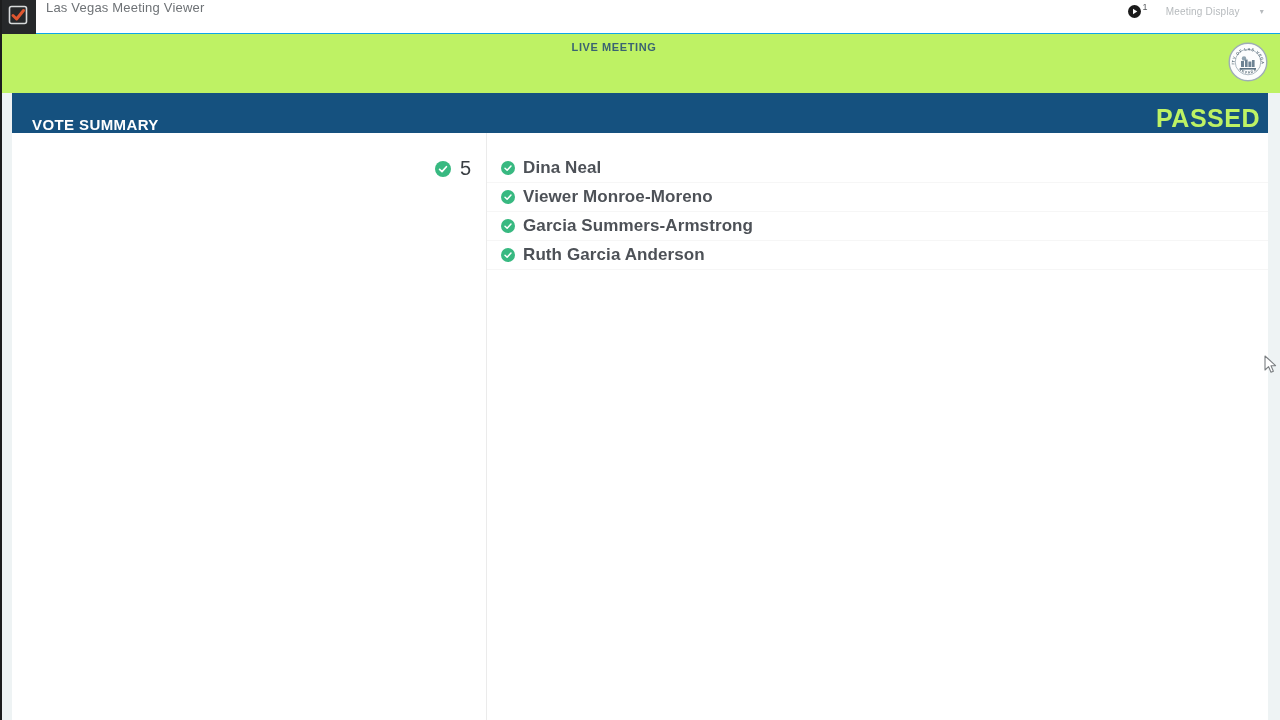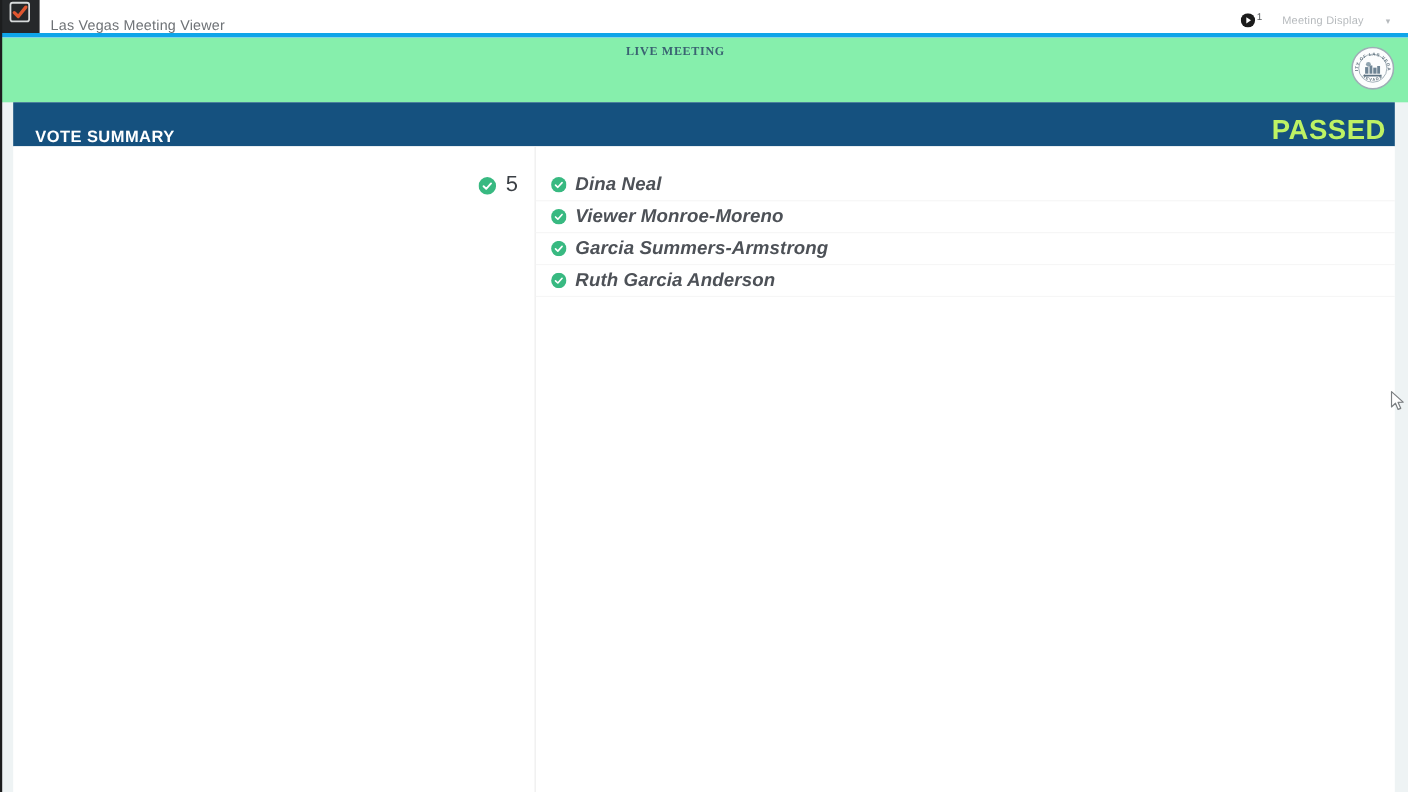--- a/index.html
+++ b/index.html
@@ -5,22 +5,22 @@
   * { margin:0; padding:0; box-sizing:border-box; }
   html,body { width:1280px; height:720px; overflow:hidden; }
   body {
     font-family:"Liberation Sans","DejaVu Sans",sans-serif;
     background:#eef3f4;
     position:relative;
   }
   
   .top-bar {
     position:absolute; top:0; left:0; width:1280px; height:34px;
-    background:#ffffff; border-bottom:4px solid #0ea5e9;
-    display:flex; align-items:flex-end; z-index:5;
+    background:#ffffff; border-bottom:1px solid #0ea5e9;
+    display:flex; align-items:flex-start; z-index:5;
   }
   .logo-square {
     width:36px; height:34px; background:#26282a;
     display:flex; align-items:center; justify-content:center;
     flex:0 0 auto; cursor:pointer;
   }
   .app-title {
     margin-left:10px; font-size:13px; color:#6e7276; letter-spacing:.2px;
   }
   .top-right {
@@ -32,21 +32,21 @@
     font-size:9px; color:#55595c; margin-left:2px; margin-top:-2px;
   }
   .display-select {
     margin-left:14px; margin-top:6px; font-size:10px; color:#b6babd;
     letter-spacing:.2px; cursor:pointer; display:flex; align-items:center; gap:20px;
   }
   .display-select .caret { font-size:8px; color:#b6babd; }
   
   .sub-header {
     position:absolute; top:34px; left:0; width:1280px; height:59px;
-    background:#86efac; text-align:center; padding-right:52px;font-family:Liberation Serif, serif;
+    background:#bef264; text-align:center; padding-right:52px;
   }
   .live-badge {
     margin-top:7px; font-size:11px; font-weight:bold; color:#3a6372;
     letter-spacing:.6px;
   }
   .meeting-title {
     margin-top:10px; font-size:17.5px; color:#6b7175; letter-spacing:.2px;
   }
   .seal { position:absolute; top:42px; right:12px; width:40px; height:40px; }
   
@@ -73,21 +73,21 @@
     padding-top:21px;
   }
   .count-row {
     height:29px; display:flex; align-items:center; justify-content:flex-end;
     gap:9px; padding-right:15px;
   }
   .count-value { font-size:20px; color:#3a3f44; font-weight:500; }
   .voters-col { flex:1; padding-top:21px; }
   .voter-row {
     height:29px; display:flex; align-items:center; gap:8px;
-    padding-left:14px; border-bottom:1px solid #f6f6f6;font-style:italic;
+    padding-left:14px; border-bottom:1px solid #f6f6f6;
   }
   .voter-name { font-size:17px; font-weight:bold; color:#4d5157; letter-spacing:.1px; }
   .check { display:flex; align-items:center; }
   
   .left-edge {
     position:absolute; left:0; top:0; width:2px; height:720px;
     background:#1c1d1e; z-index:9;
   }
   .cursor { position:absolute; left:1264px; top:355px; z-index:10; }
 </style>

